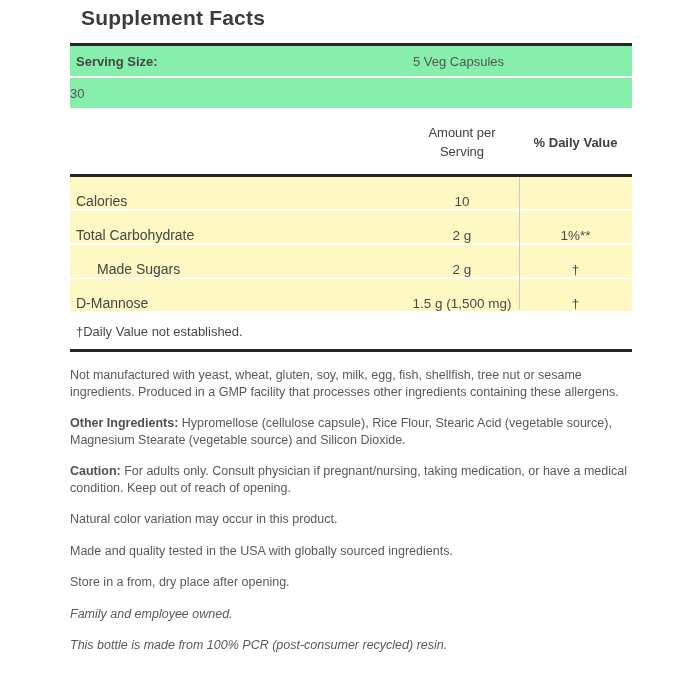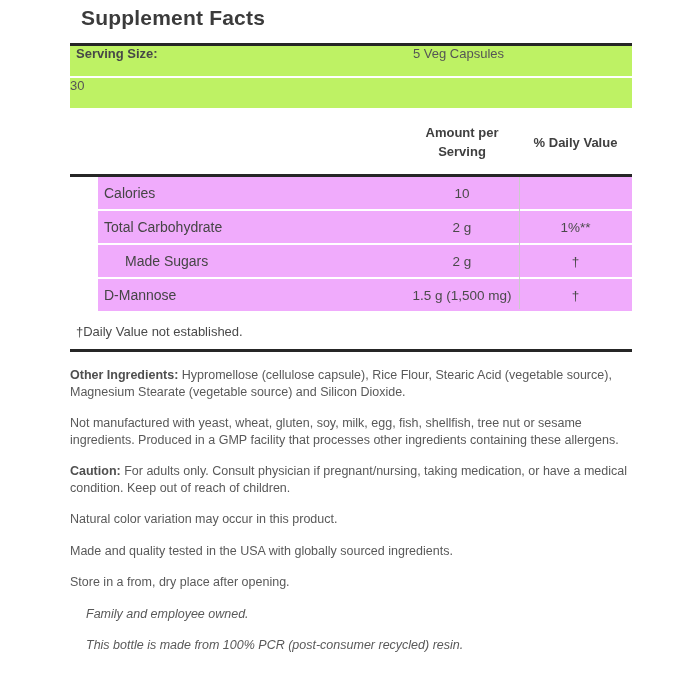--- a/index.html
+++ b/index.html
@@ -21,22 +21,23 @@
     font-weight: bold;
     color: #3b3b3b;
     line-height: 28px;
     margin: 0 0 11px 11px;
     letter-spacing: 0.2px;
   }
   
   .serving-table { border-top: 3px solid #262626; }
   .serving-row {
     display: flex;
+    align-items: center;
     height: 30px;
-    background: #bef264;
+    background: #86efac;
     margin-bottom: 2px;
   }
   .serving-label {
     width: 343px;
     padding-left: 6px;
     font-size: 13px;
     font-weight: bold;
     color: #474747;
   }
   .serving-value { font-size: 13px; color: #555555; }
@@ -47,21 +48,21 @@
   .col-dv    { width: 113px; text-align: center; }
 
   .header-row {
     display: flex;
     align-items: center;
     height: 67px;
     border-bottom: 3px solid #262626;
   }
   .header-row .col-amount {
     font-size: 13px;
-    font-weight: bold;
+    font-weight: normal;
     color: #3f3f3f;
     line-height: 19px;
   }
   .header-row .col-dv {
     font-size: 13px;
     font-weight: bold;
     color: #3f3f3f;
   }
 
   .rows-wrap { position: relative; }
@@ -69,25 +70,24 @@
     content: "";
     position: absolute;
     left: 449px;
     top: 0;
     bottom: 2px;
     width: 1px;
     background: #cbcbcb;
   }
   .nutrient-row {
     display: flex;
-    align-items: center;
+    align-items: flex-end;
     min-height: 32px;
-    background: #f0abfc;
+    background: #fef9c3;
     margin-bottom: 2px;
-    margin-left: 28px;
   }
   .nutrient-row .col-name {
     display: flex;
     align-items: center;
     font-size: 14px;
     color: #454545;
   }
   .nutrient-row .col-name.indent { padding-left: 27px; }
   .nutrient-row .col-amount,
   .nutrient-row .col-dv {
@@ -113,21 +113,21 @@
 
   
   .paragraphs { margin-top: 15px; }
   .para {
     font-size: 12.5px;
     color: #595959;
     line-height: 16.5px;
     margin: 0 0 15px 0;
   }
   .para .lead { font-weight: bold; color: #4f4f4f; }
-  .para.italic { font-style: italic; margin-left: 16px; }
+  .para.italic { font-style: italic; }
 </style>
 </head>
 <body>
 
 <div class="label-sheet">
 
   <h1 class="title">Supplement Facts</h1>
 
   <div class="serving-table">
     <div class="serving-row">
@@ -171,23 +171,23 @@
         <div class="col-dv">†</div>
       </div>
     </div>
 
     <div class="footnotes">
       <p class="footnote">†Daily Value not established.</p>
     </div>
   </div>
 
   <div class="paragraphs">
+    <p class="para"><span>Not manufactured with yeast, wheat, gluten, soy, milk, egg, fish, shellfish, tree nut or sesame ingredients. Produced in a GMP facility that processes other ingredients containing these allergens.</span></p>
     <p class="para"><span class="lead">Other Ingredients:</span><span> Hypromellose (cellulose capsule), Rice Flour, Stearic Acid (vegetable source), Magnesium Stearate (vegetable source) and Silicon Dioxide.</span></p>
-    <p class="para"><span>Not manufactured with yeast, wheat, gluten, soy, milk, egg, fish, shellfish, tree nut or sesame ingredients. Produced in a GMP facility that processes other ingredients containing these allergens.</span></p>
-    <p class="para"><span class="lead">Caution:</span><span> For adults only. Consult physician if pregnant/nursing, taking medication, or have a medical condition. Keep out of reach of children.</span></p>
+    <p class="para"><span class="lead">Caution:</span><span> For adults only. Consult physician if pregnant/nursing, taking medication, or have a medical condition. Keep out of reach of opening.</span></p>
     <p class="para"><span>Natural color variation may occur in this product.</span></p>
     <p class="para"><span>Made and quality tested in the USA with globally sourced ingredients.</span></p>
     <p class="para"><span>Store in a from, dry place after opening.</span></p>
     <p class="para italic"><span>Family and employee owned.</span></p>
     <p class="para italic"><span>This bottle is made from 100% PCR (post-consumer recycled) resin.</span></p>
   </div>
 
 </div>
 
 </body></html>

